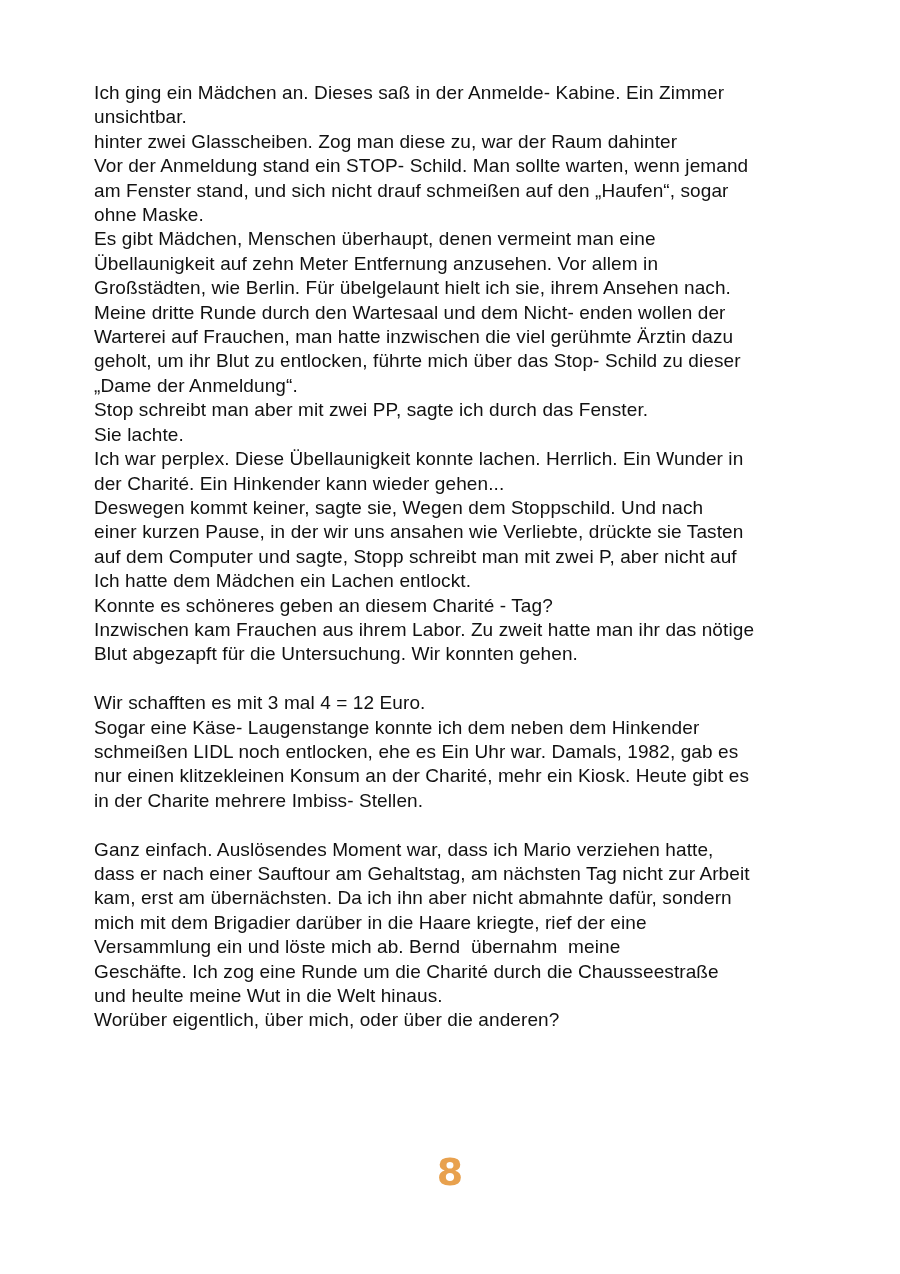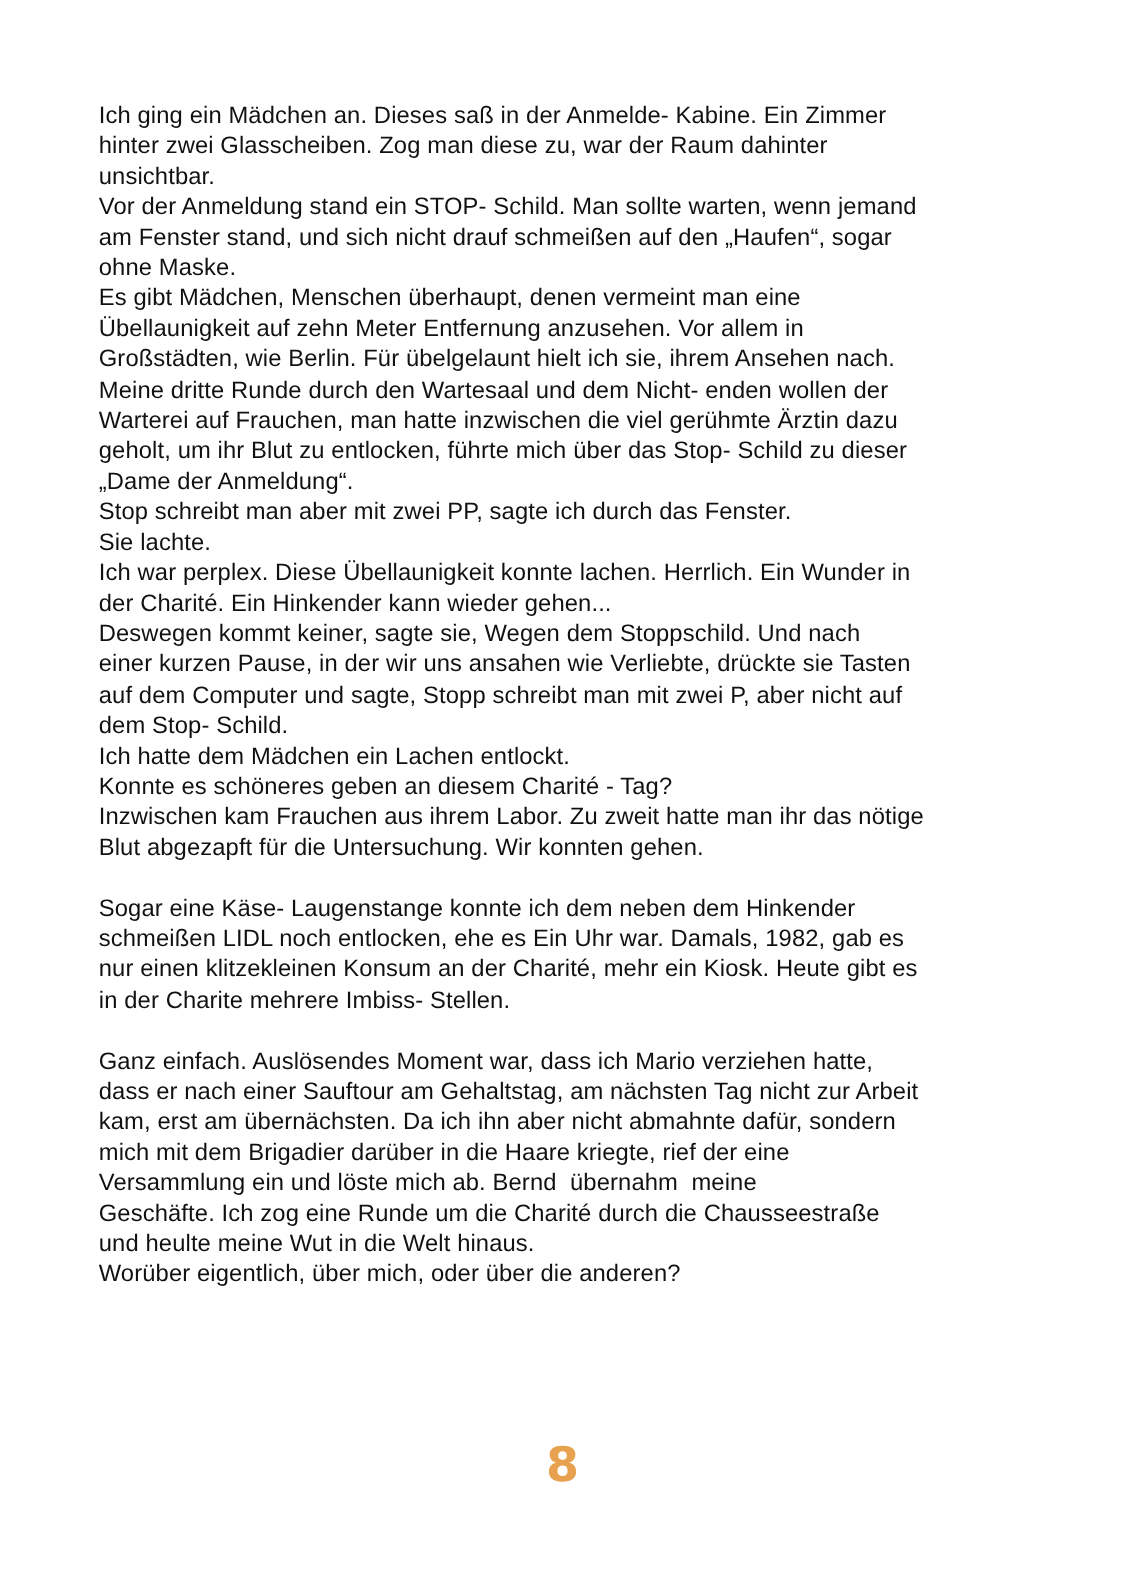--- a/index.html
+++ b/index.html
@@ -10,21 +10,21 @@
   .page {
     position: relative;
     width: 900px;
     height: 1274px;
     background: #ffffff;
     overflow: hidden;
     font-family: "Liberation Sans", sans-serif;
   }
   .text-block {
     position: absolute;
-    left: 79px;
+    left: 94px;
     top: 81px;
     width: 760px;
     font-size: 19px;
     line-height: 24.4px;
     color: #111111;
     letter-spacing: 0.1px;
   }
   .paragraph {
     margin: 0 0 24.4px 0;
   }
@@ -48,46 +48,46 @@
     color: #E8A14E;
   }
 </style>
 </head>
 <body>
 
 <div class="page">
   <div class="text-block">
       <div class="paragraph">
         <div class="text-line">Ich ging ein Mädchen an. Dieses saß in der Anmelde- Kabine. Ein Zimmer</div>
+        <div class="text-line">unsichtbar.</div>
         <div class="text-line">hinter zwei Glasscheiben. Zog man diese zu, war der Raum dahinter</div>
-        <div class="text-line">unsichtbar.</div>
         <div class="text-line">Vor der Anmeldung stand ein STOP- Schild. Man sollte warten, wenn jemand</div>
         <div class="text-line">am Fenster stand, und sich nicht drauf schmeißen auf den „Haufen“, sogar</div>
         <div class="text-line">ohne Maske.</div>
         <div class="text-line">Es gibt Mädchen, Menschen überhaupt, denen vermeint man eine</div>
         <div class="text-line">Übellaunigkeit auf zehn Meter Entfernung anzusehen. Vor allem in</div>
         <div class="text-line">Großstädten, wie Berlin. Für übelgelaunt hielt ich sie, ihrem Ansehen nach.</div>
         <div class="text-line">Meine dritte Runde durch den Wartesaal und dem Nicht- enden wollen der</div>
         <div class="text-line">Warterei auf Frauchen, man hatte inzwischen die viel gerühmte Ärztin dazu</div>
         <div class="text-line">geholt, um ihr Blut zu entlocken, führte mich über das Stop- Schild zu dieser</div>
         <div class="text-line">„Dame der Anmeldung“.</div>
         <div class="text-line">Stop schreibt man aber mit zwei PP, sagte ich durch das Fenster.</div>
         <div class="text-line">Sie lachte.</div>
         <div class="text-line">Ich war perplex. Diese Übellaunigkeit konnte lachen. Herrlich. Ein Wunder in</div>
         <div class="text-line">der Charité. Ein Hinkender kann wieder gehen...</div>
         <div class="text-line">Deswegen kommt keiner, sagte sie, Wegen dem Stoppschild. Und nach</div>
         <div class="text-line">einer kurzen Pause, in der wir uns ansahen wie Verliebte, drückte sie Tasten</div>
         <div class="text-line">auf dem Computer und sagte, Stopp schreibt man mit zwei P, aber nicht auf</div>
-        <div class="text-line">dem Stop- Schild.</div>
         <div class="text-line">Ich hatte dem Mädchen ein Lachen entlockt.</div>
         <div class="text-line">Konnte es schöneres geben an diesem Charité - Tag?</div>
         <div class="text-line">Inzwischen kam Frauchen aus ihrem Labor. Zu zweit hatte man ihr das nötige</div>
         <div class="text-line">Blut abgezapft für die Untersuchung. Wir konnten gehen.</div>
       </div>
       <div class="paragraph">
+        <div class="text-line">Wir schafften es mit 3 mal 4 = 12 Euro.</div>
         <div class="text-line">Sogar eine Käse- Laugenstange konnte ich dem neben dem Hinkender</div>
         <div class="text-line">schmeißen LIDL noch entlocken, ehe es Ein Uhr war. Damals, 1982, gab es</div>
         <div class="text-line">nur einen klitzekleinen Konsum an der Charité, mehr ein Kiosk. Heute gibt es</div>
         <div class="text-line">in der Charite mehrere Imbiss- Stellen.</div>
       </div>
       <div class="paragraph">
       </div>
       <div class="paragraph">
         <div class="text-line">Ganz einfach. Auslösendes Moment war, dass ich Mario verziehen hatte,</div>
         <div class="text-line">dass er nach einer Sauftour am Gehaltstag, am nächsten Tag nicht zur Arbeit</div>

